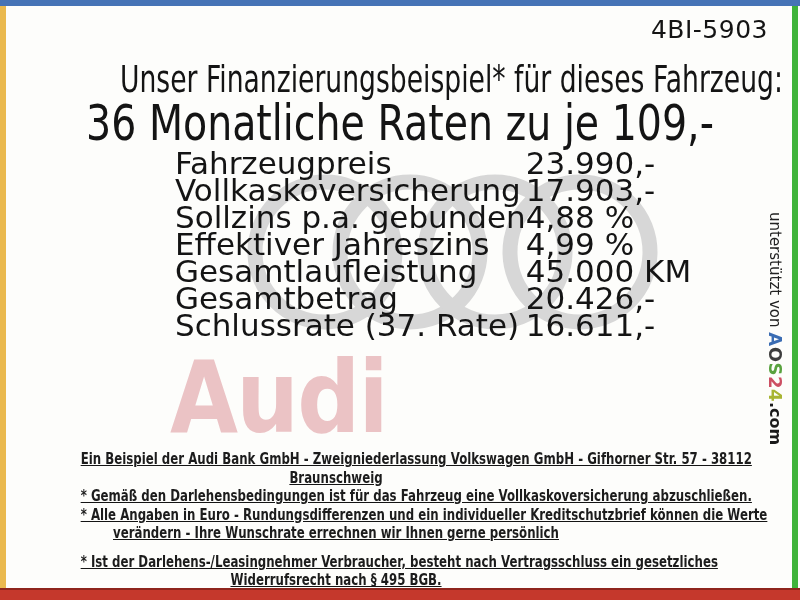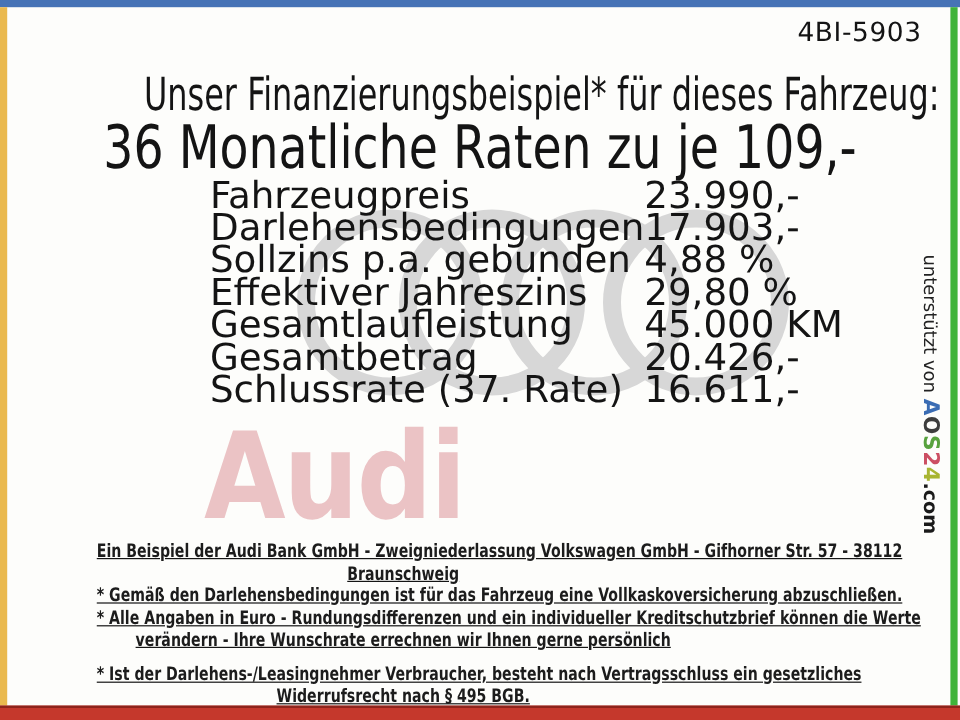--- a/index.html
+++ b/index.html
@@ -8,21 +8,21 @@
     background:#fdfdfb;
     font-family:"DejaVu Sans","Liberation Sans",sans-serif;
     color:#141414;
   }
   
   .bar-top{position:absolute;top:0;left:0;width:800px;height:6px;}
   .bar-left{position:absolute;top:6px;left:0;width:6px;height:582px;}
   .bar-right{position:absolute;top:6px;right:2px;width:6px;height:582px;}
   .bar-bottom{position:absolute;bottom:0;left:0;width:800px;height:12px;border-top:2px solid #8e241c;box-sizing:border-box;}
   
-  .ref-code{position:absolute;top:15px;right:32px;font-size:22px;letter-spacing:0.5px;}
+  .ref-code{position:absolute;top:15px;right:32px;font-size:25px;letter-spacing:0.5px;}
   
   .title1{position:absolute;top:57px;left:0;width:800px;text-align:center;
           font-size:38px;white-space:nowrap;transform:scaleX(0.70);transform-origin:50% 50%;}
   .title2{position:absolute;top:94px;left:0;width:800px;text-align:center;
           font-size:50px;white-space:nowrap;transform:scaleX(0.79);transform-origin:50% 50%;}
   
   .rings-svg{position:absolute;top:0;left:0;width:800px;height:600px;pointer-events:none;}
   .audi-word{position:absolute;left:170px;top:348px;font-size:100px;font-weight:bold;line-height:1;
              color:rgba(201,78,88,0.33);transform:scaleX(0.88);transform-origin:0 0;letter-spacing:-2px;}
   
@@ -63,30 +63,30 @@
 </svg>
 <div class="audi-word">Audi</div>
 
 <table class="fin">
   <tbody>
     <tr>
       <td class="lbl">Fahrzeugpreis</td>
       <td class="val">23.990,-</td>
     </tr>
     <tr>
-      <td class="lbl">Darlehensbedingungen</td>
+      <td class="lbl">Vollkaskoversicherung</td>
       <td class="val">17.903,-</td>
     </tr>
     <tr>
       <td class="lbl">Sollzins p.a. gebunden</td>
       <td class="val">4,88 %</td>
     </tr>
     <tr>
       <td class="lbl">Effektiver Jahreszins</td>
-      <td class="val">29,80 %</td>
+      <td class="val">4,99 %</td>
     </tr>
     <tr>
       <td class="lbl">Gesamtlaufleistung</td>
       <td class="val">45.000 KM</td>
     </tr>
     <tr>
       <td class="lbl">Gesamtbetrag</td>
       <td class="val">20.426,-</td>
     </tr>
     <tr>

